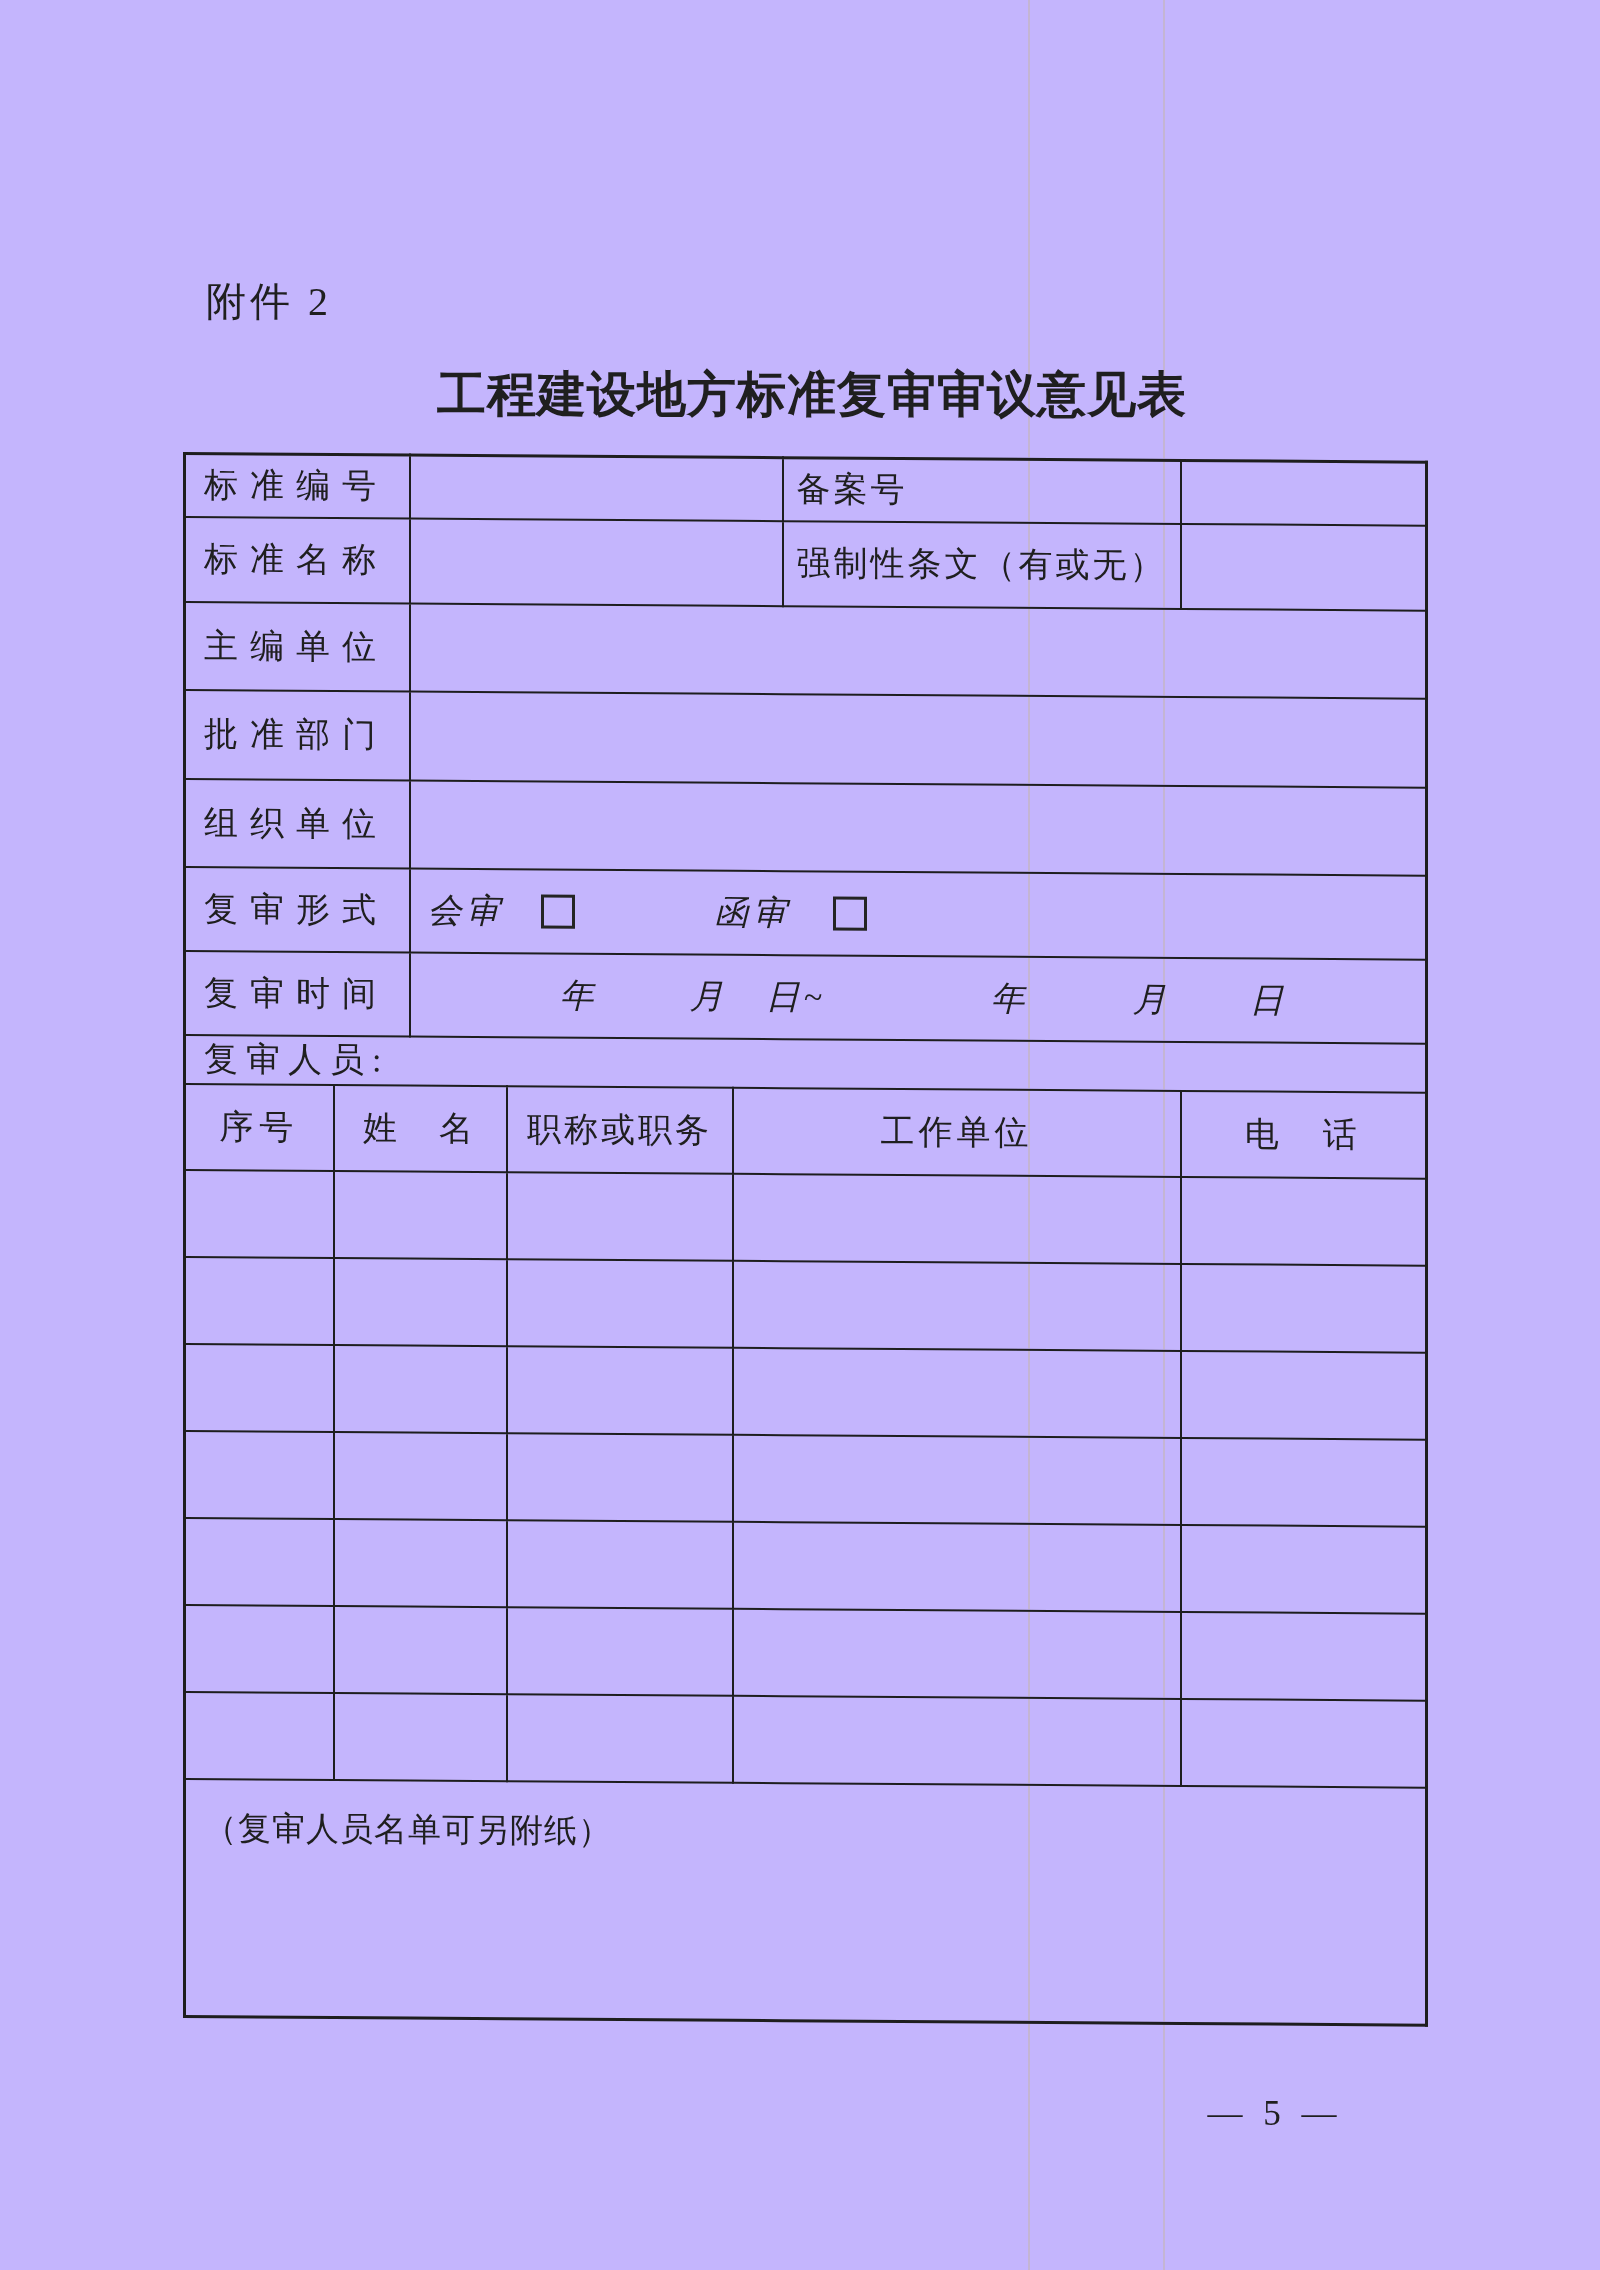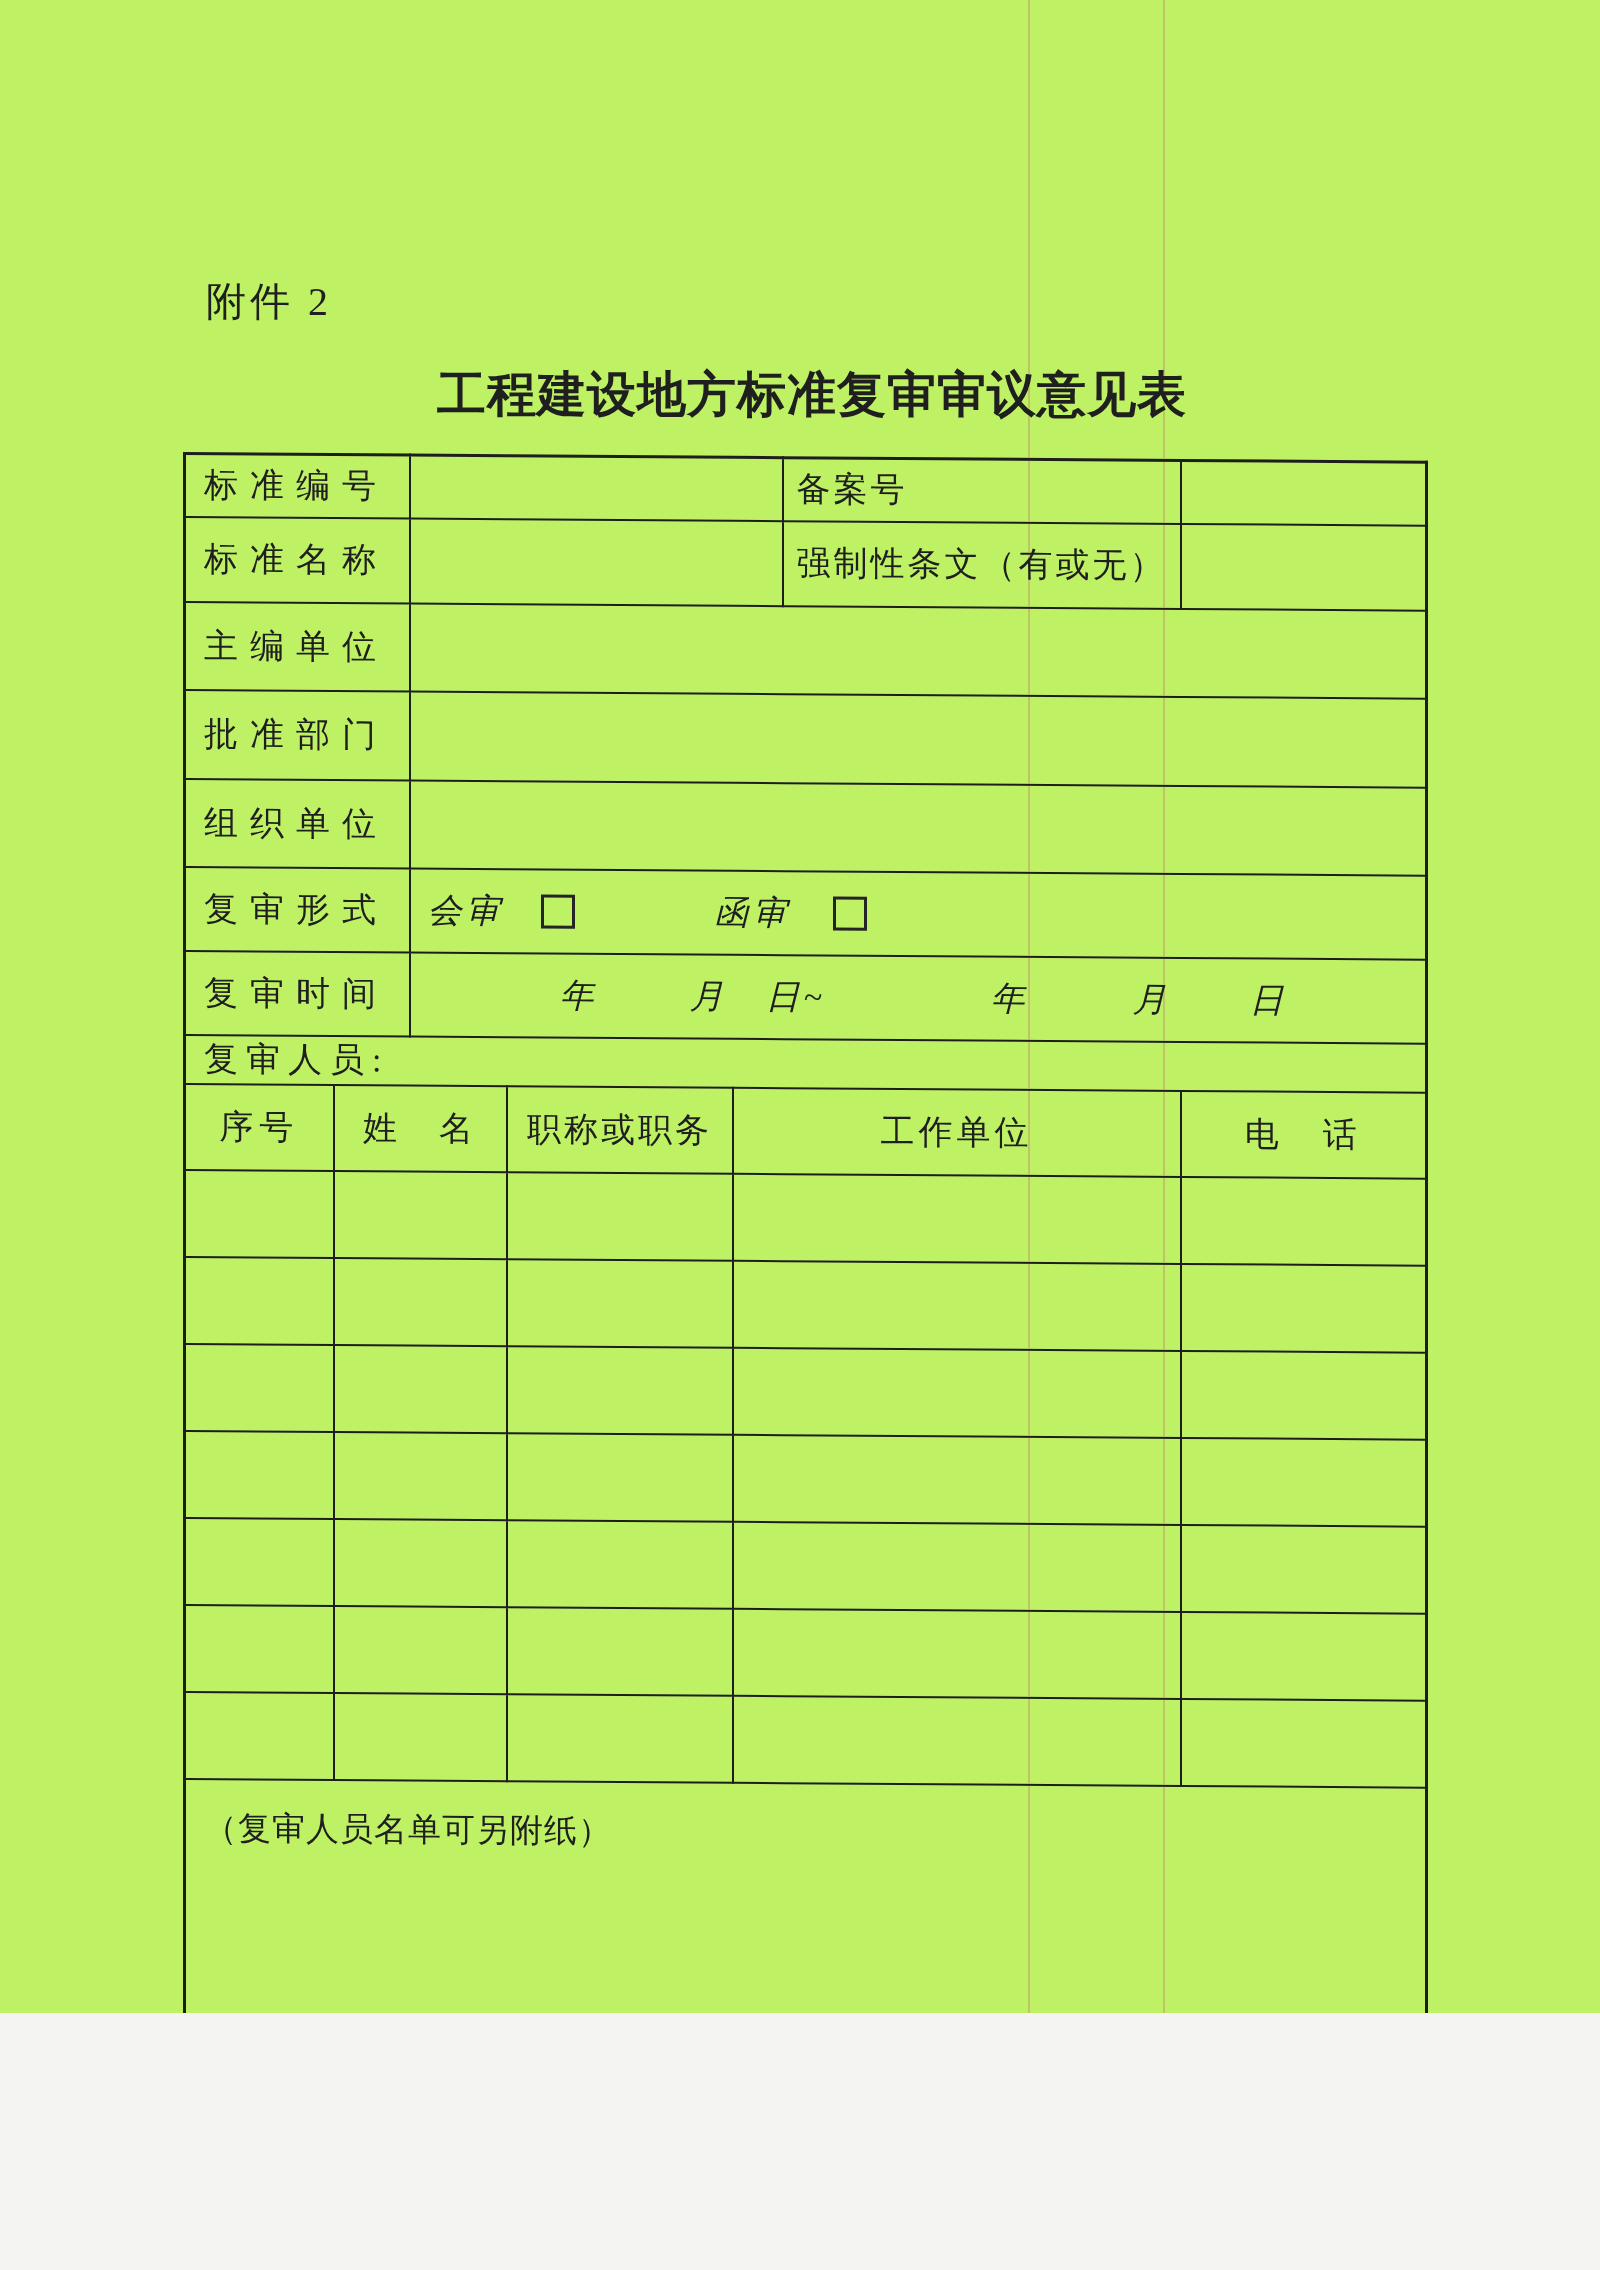--- a/index.html
+++ b/index.html
@@ -3,22 +3,22 @@
 <meta charset="utf-8">
 <style>
   html,body{margin:0;padding:0;}
   body{
     width:1600px;height:2270px;
     background:#f4f4f2;
     font-family:"Liberation Serif","DejaVu Serif",serif;
     color:#1f1f1f;
   }
   .page{
-    position:relative;width:1600px;height:2013px;overflow:hidden;
-    background:#bef264;
+    position:relative;width:1600px;height:2270px;overflow:hidden;
+    background:#c4b5fd;
   }
   
   .pink-line{
     position:absolute;top:0;width:2px;height:2270px;
     background:#eec5d3;mix-blend-mode:darken;z-index:6;
   }
   .attachment{
     position:absolute;left:206px;top:274px;
     font-size:40px;letter-spacing:4px;
   }

